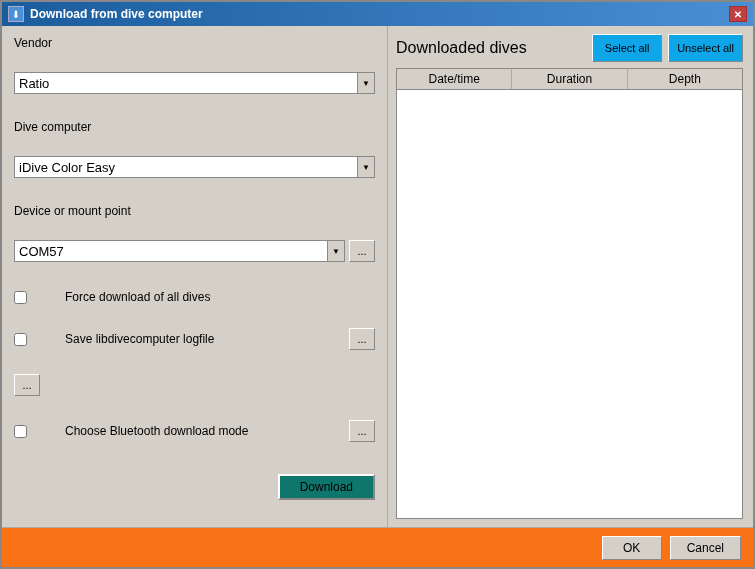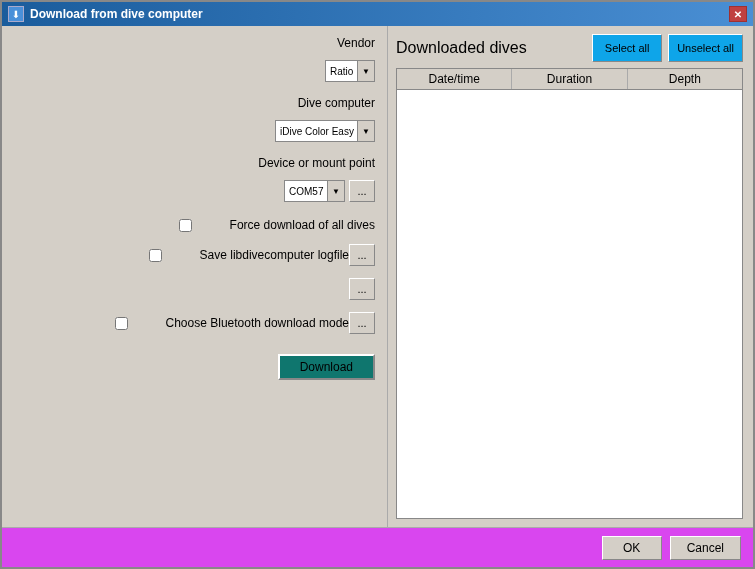--- a/index.html
+++ b/index.html
@@ -71,22 +71,21 @@
       flex: 1;
       overflow: hidden;
     }
     
     .left-panel {
       width: 385px;
       flex-shrink: 0;
       padding: 10px 12px;
       display: flex;
       flex-direction: column;
-      gap: 8px;
-      align-items: flex-end;
+      gap: 20px;
     }
     .field-label {
       font-size: 12px;
       color: #000;
       margin-bottom: 2px;
     }
     .dropdown-row {
       display: flex;
       align-items: center;
       gap: 4px;
@@ -95,21 +94,21 @@
     .dropdown-wrapper {
       flex: 1;
       position: relative;
     }
     .dropdown-wrapper select {
       width: 100%;
       height: 22px;
       background: white;
       border: 1px solid #888;
       padding: 1px 20px 1px 4px;
-      font-size: 10px;
+      font-size: 13px;
       appearance: none;
       -webkit-appearance: none;
       cursor: pointer;
     }
     .dropdown-arrow {
       position: absolute;
       right: 0;
       top: 0;
       width: 18px;
       height: 22px;
@@ -237,21 +236,21 @@
       border-right: none;
     }
     .table-body {
       flex: 1;
       background: white;
     }
 
     
     .bottom-bar {
       height: 40px;
-      background: #d946ef;
+      background: #f97316;
       border-top: 1px solid #aaa;
       display: flex;
       align-items: center;
       justify-content: flex-end;
       padding: 0 12px;
       gap: 8px;
       flex-shrink: 0;
     }
     .ok-btn, .cancel-btn {
       background: #d4cfc7;

